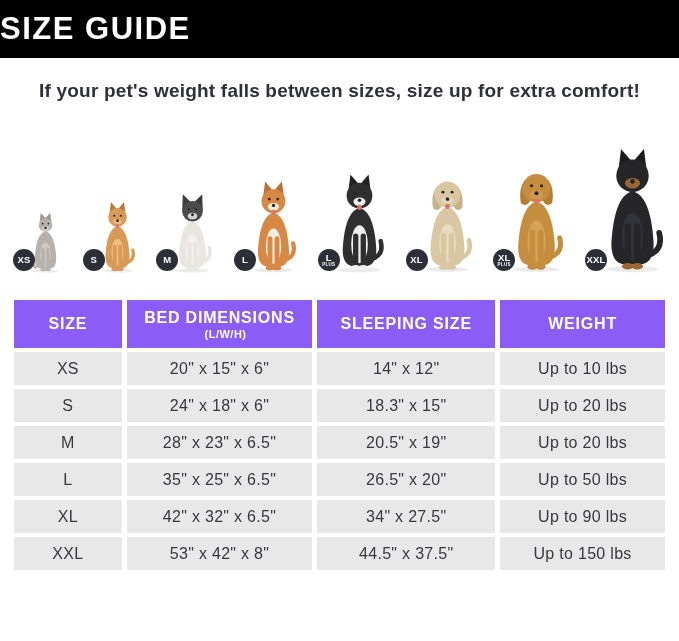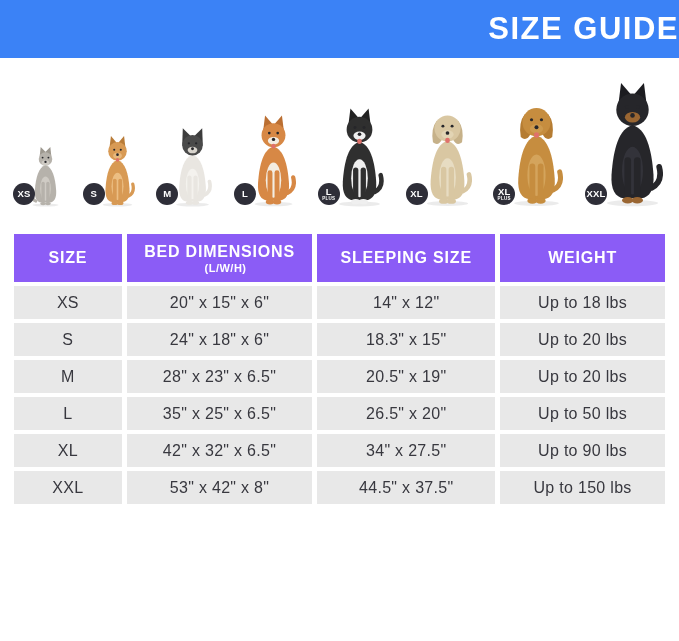--- a/index.html
+++ b/index.html
@@ -1,20 +1,20 @@
 <!DOCTYPE html>
 <html><head>
 <meta charset="utf-8">
 <style>
   html,body{margin:0;padding:0;background:#ffffff;}
   body{font-family:"Liberation Sans", sans-serif; -webkit-font-smoothing:antialiased;}
   .page{width:679px;height:641px;background:#ffffff;overflow:hidden;position:relative;}
 
   
-  .header-bar{height:58px;background:#3b82f6;display:flex;align-items:center;justify-content:flex-end;padding-left:42px;}
+  .header-bar{height:58px;background:#000000;display:flex;align-items:center;justify-content:flex-start;}
   .page-title{margin:0;color:#ffffff;font-size:31px;font-weight:700;letter-spacing:1.5px;}
 
   
   .subtitle{margin:0;height:66px;display:flex;align-items:center;justify-content:center;
             color:#2f2f39;font-size:19px;font-weight:600;letter-spacing:0.2px;text-align:center;}
 
   
   .animals{height:171px;display:flex;align-items:flex-end;justify-content:space-between;
            padding:0 16px 22px 30px;box-sizing:border-box;}
   .animal{position:relative;display:flex;align-items:flex-end;}
@@ -36,20 +36,21 @@
 </style>
 </head>
 <body>
 
 <div class="page">
 
   <header class="header-bar">
     <h1 class="page-title">SIZE GUIDE</h1>
   </header>
 
+  <p class="subtitle">If your pet's weight falls between sizes, size up for extra comfort!</p>
 
   <div class="animals" id="animals">
       <div class="animal">
         <svg viewBox="0 0 64 132" width="31" height="64" aria-hidden="true">
     <ellipse cx="32" cy="128" rx="27" ry="3.2" fill="rgba(0,0,0,0.08)"></ellipse>
     <path d="M12,120 Q2,116 6,100" stroke="#b6b2ab" stroke-width="6" fill="none" stroke-linecap="round"></path>
     <path d="M32,46 C18,50 12,70 10,98 C9,114 14,122 23,123 L41,123 C50,122 55,114 54,98 C52,70 46,50 32,46 Z" fill="#b6b2ab"></path>
     <ellipse cx="32" cy="94" rx="11" ry="25" fill="#cfcbc4"></ellipse>
     <rect x="23.5" y="80" width="7" height="44" rx="3.5" fill="#b6b2ab"></rect>
     <rect x="33.5" y="80" width="7" height="44" rx="3.5" fill="#b6b2ab"></rect>
@@ -255,21 +256,21 @@
           <th>
             <div class="label">WEIGHT</div>
           </th>
         </tr>
       </thead>
     <tbody id="tbody">
         <tr>
           <td>XS</td>
           <td>20" x 15" x 6"</td>
           <td>14" x 12"</td>
-          <td>Up to 18 lbs</td>
+          <td>Up to 10 lbs</td>
         </tr>
         <tr>
           <td>S</td>
           <td>24" x 18" x 6"</td>
           <td>18.3" x 15"</td>
           <td>Up to 20 lbs</td>
         </tr>
         <tr>
           <td>M</td>
           <td>28" x 23" x 6.5"</td>

